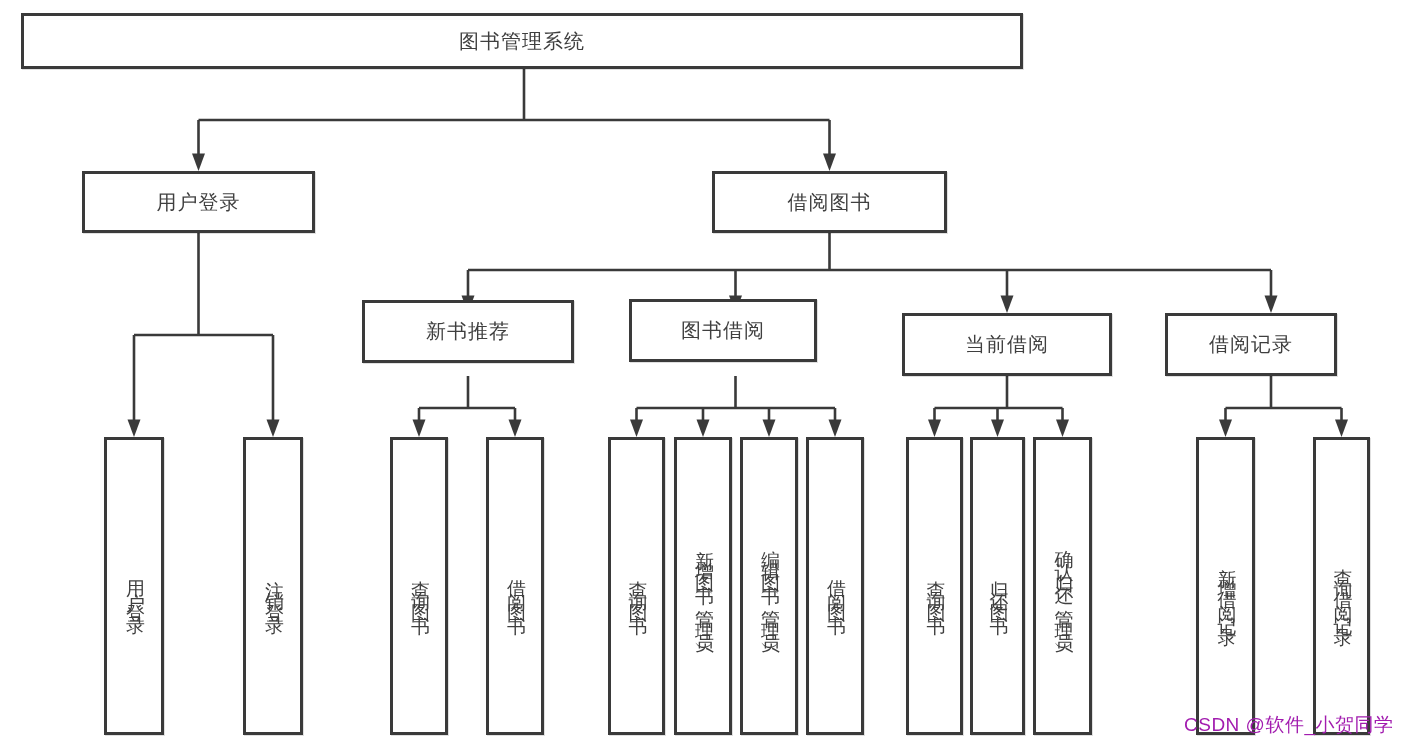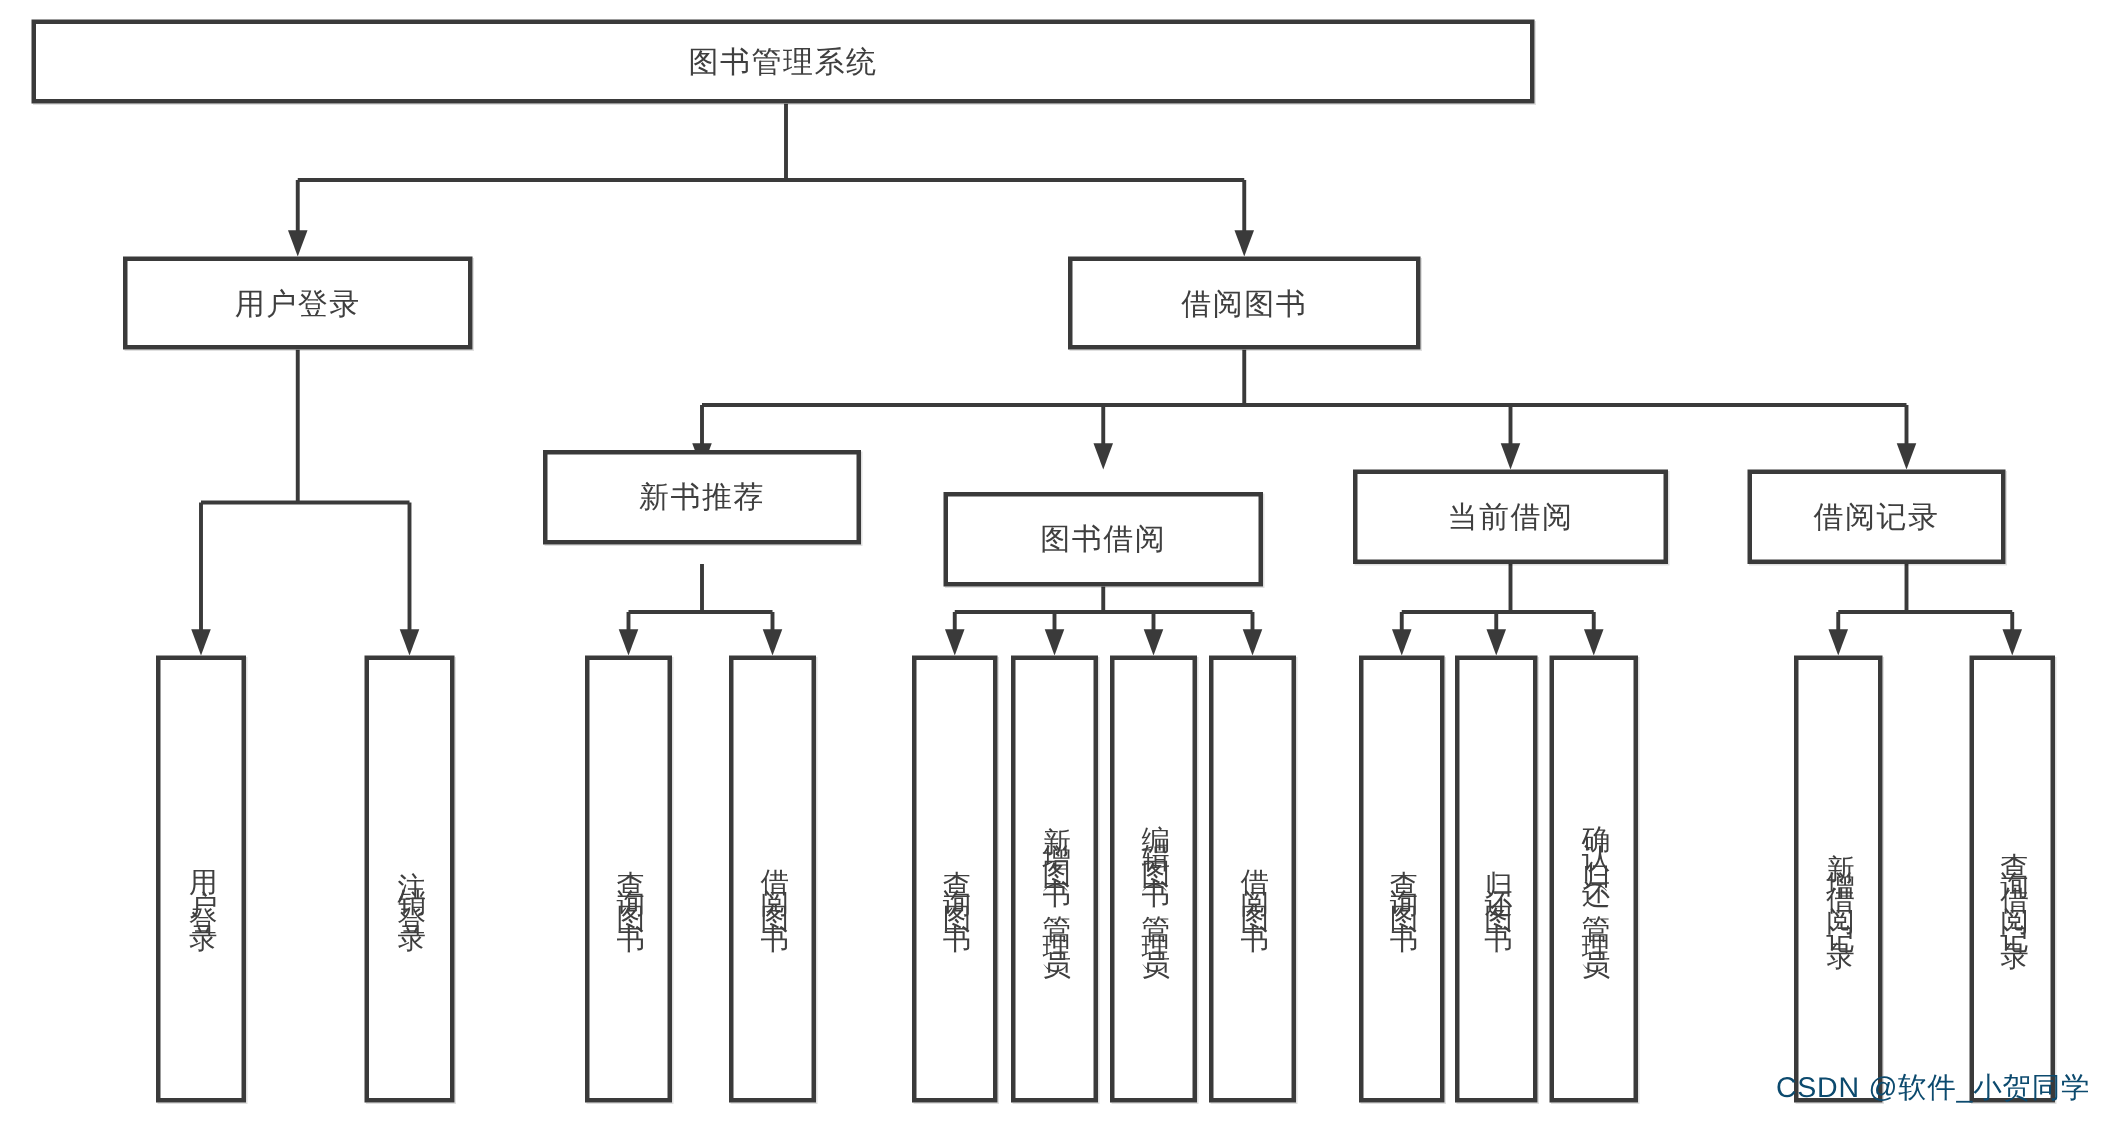--- a/index.html
+++ b/index.html
@@ -24,21 +24,21 @@
   .leaf {
     writing-mode:vertical-rl;
     text-orientation:mixed;
     font-size:19px;
     line-height:1;
     letter-spacing:12px;
     padding-top:6px;
   }
   .watermark {
     position:absolute; left:1184px; top:712px; width:215px;
-    color:#0c4a6e; font-size:19px; letter-spacing:0.5px;
+    color:#a21caf; font-size:19px; letter-spacing:0.5px;
     white-space:nowrap; z-index:5;
   }
 </style>
 </head>
 <body>
 
 <div class="canvas">
 
   <svg class="connectors" viewBox="0 0 1405 747">
     <g stroke="#3a3a3a" stroke-width="2.6" fill="none">
@@ -72,21 +72,21 @@
       <polygon points="1335,419.5 1348,419.5 1341.5,437"></polygon>
     </g>
   </svg>
 
   <div class="node" style="left:21px;top:13px;width:1002px;height:56px">图书管理系统</div>
 
   <div class="node" style="left:82px;top:171px;width:233px;height:62px">用户登录</div>
   <div class="node" style="left:712px;top:171px;width:235px;height:62px">借阅图书</div>
 
   <div class="node" style="left:362px;top:300px;width:212px;height:63px">新书推荐</div>
-  <div class="node" style="left:629px;top:328px;width:213px;height:63px">图书借阅</div>
+  <div class="node" style="left:629px;top:299px;width:188px;height:63px">图书借阅</div>
   <div class="node" style="left:902px;top:313px;width:210px;height:63px">当前借阅</div>
   <div class="node" style="left:1165px;top:313px;width:172px;height:63px">借阅记录</div>
 
   <div class="node leaf" style="left:104px;top:437px;width:60px;height:298px">用户登录</div>
   <div class="node leaf" style="left:243px;top:437px;width:60px;height:298px">注销登录</div>
 
   <div class="node leaf" style="left:390px;top:437px;width:58px;height:298px">查询图书</div>
   <div class="node leaf" style="left:486px;top:437px;width:58px;height:298px">借阅图书</div>
 
   <div class="node leaf" style="left:608px;top:437px;width:57px;height:298px">查询图书</div>

